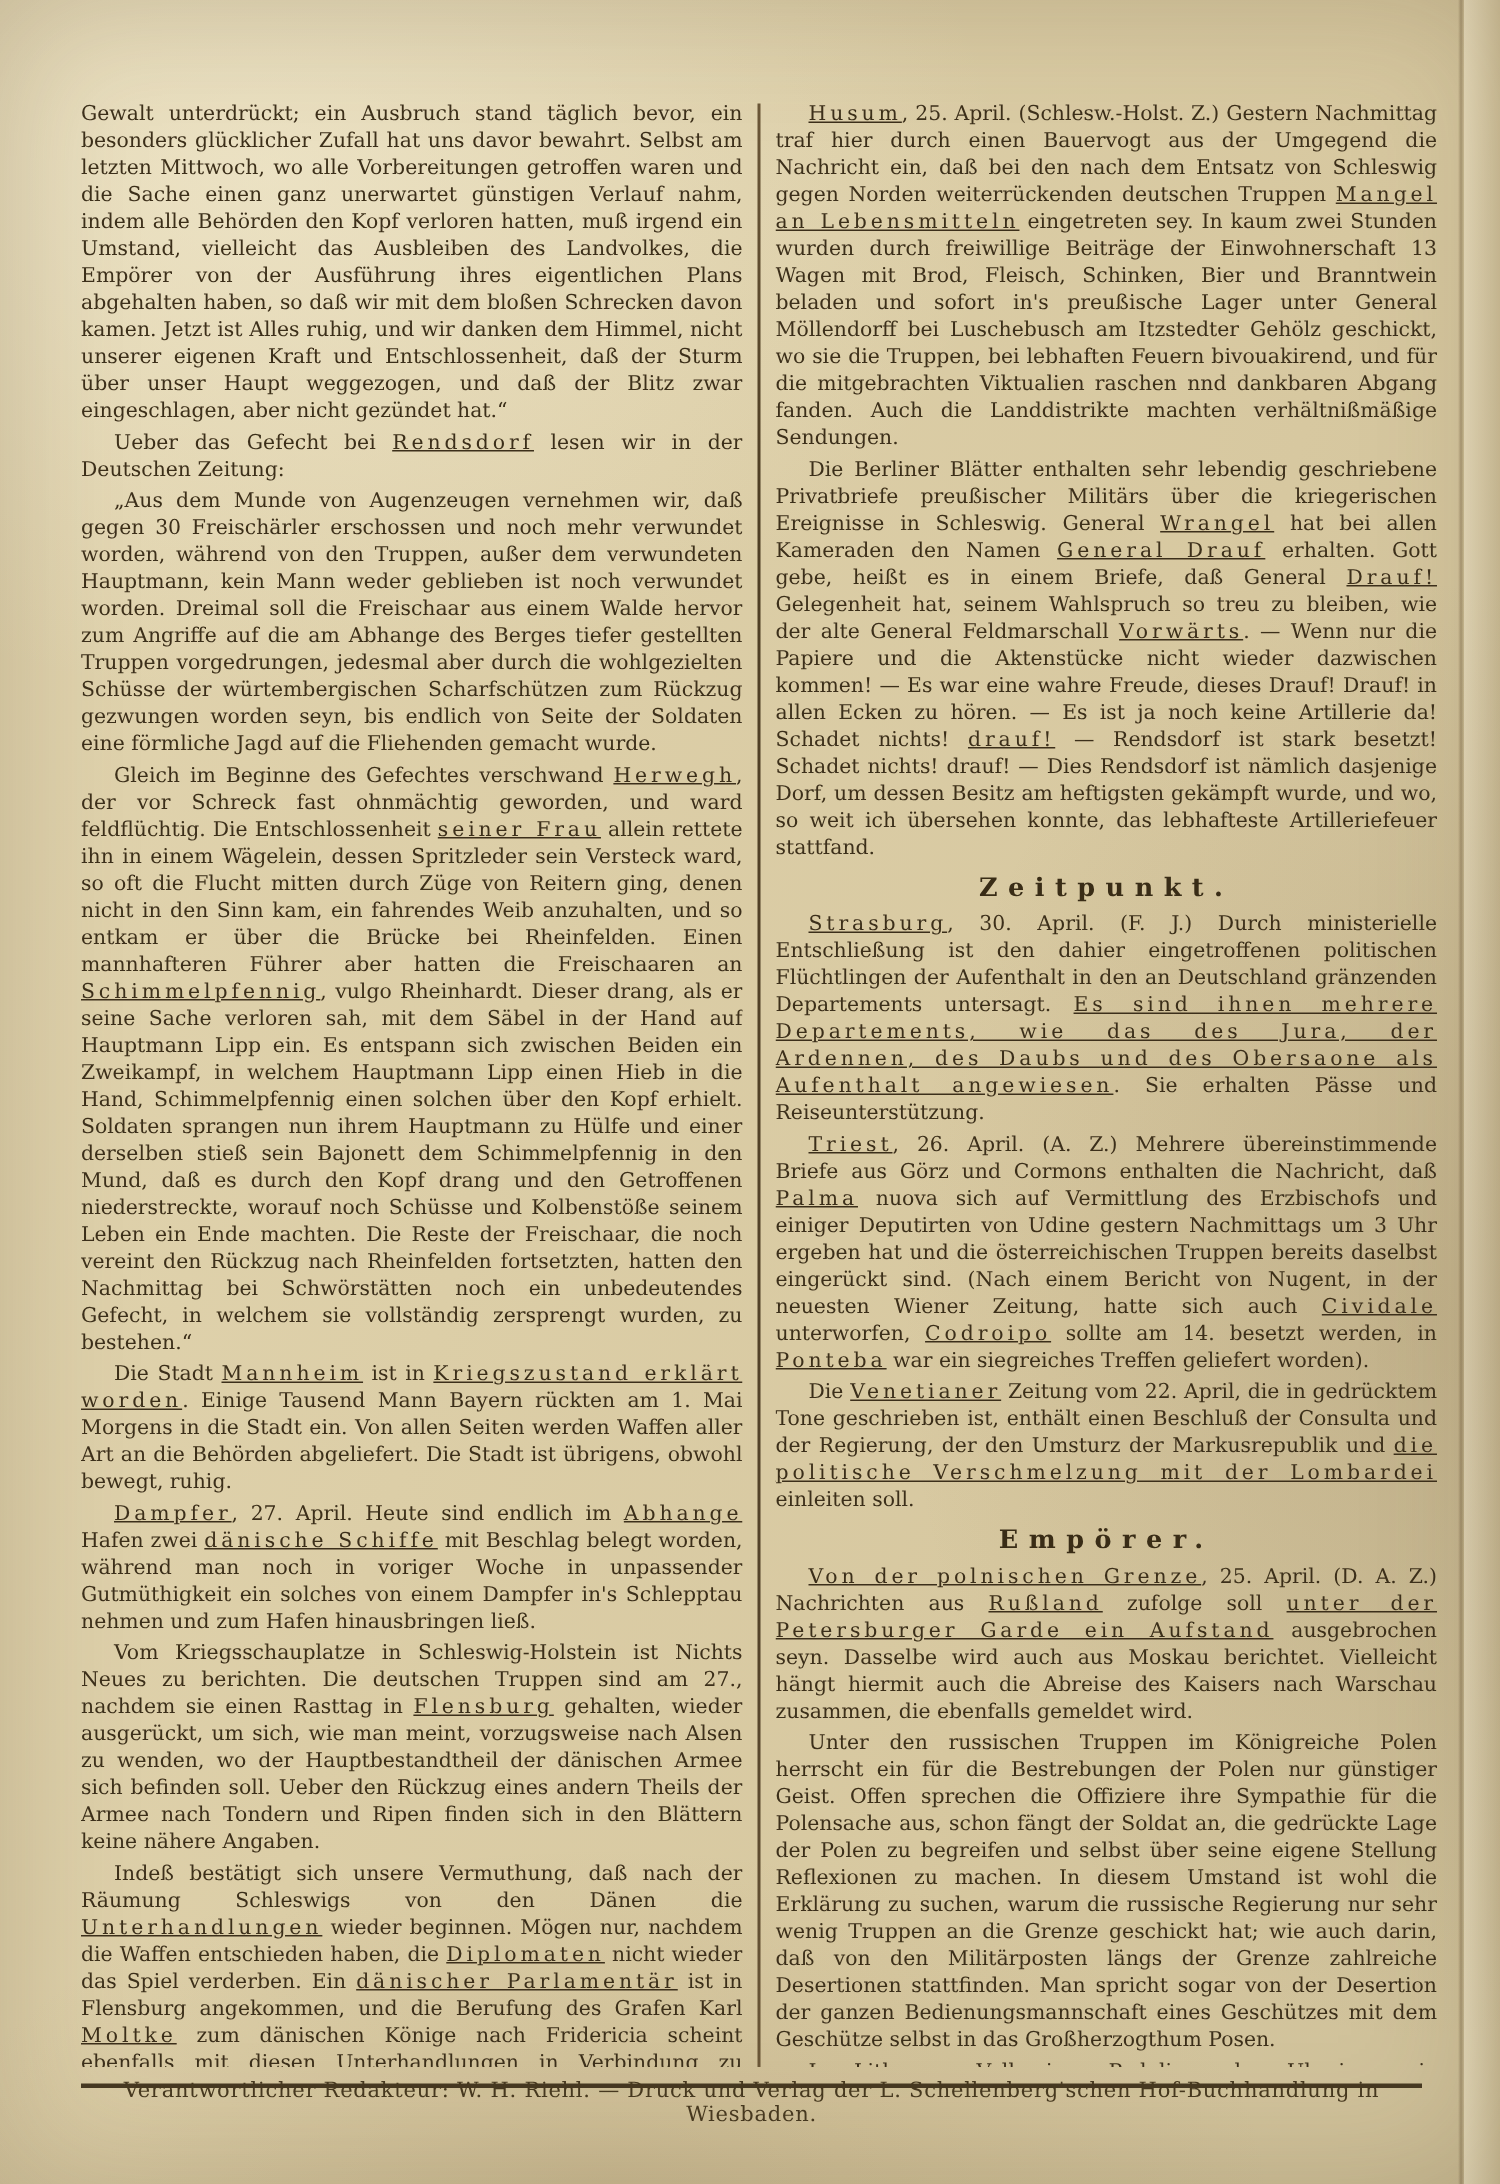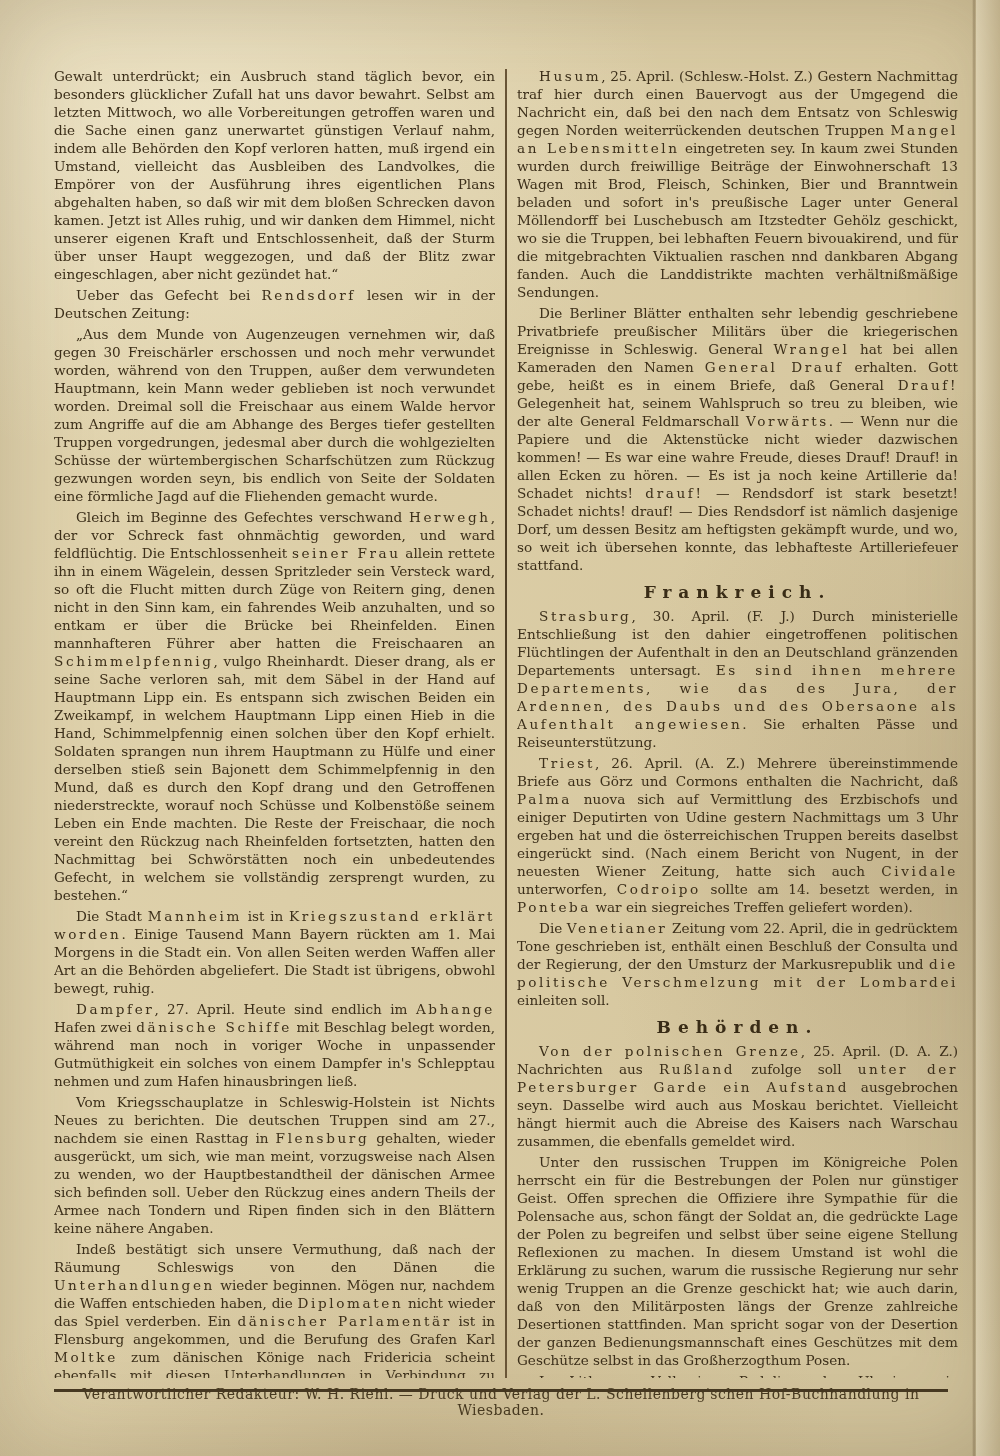--- a/index.html
+++ b/index.html
@@ -31,21 +31,21 @@
     display:flex;
     margin-top:25px;
   }
   .col{
     flex:1 1 0;overflow:hidden;
     font-size:13.6px;line-height:18px;text-align:justify;
     color:#3c2f1a;
   }
   .col p{margin:0 0 3px 0;text-indent:22px;}
   .col p.noindent{text-indent:0;}
-  .sp{letter-spacing:2.6px;}
+  .sp{letter-spacing:2.6px;text-decoration:underline;}
   h2.section-heading{
     margin:9px 0 6px 0;text-indent:0;text-align:center;
     font-size:17px;font-weight:bold;letter-spacing:7px;color:#392c16;
   }
   .column-divider{
     width:2px;background:linear-gradient(to bottom,#6a5637,#4e3e24 20%,#54432a 80%,#6a5637);
     margin:2px 10px 0 10px;flex:0 0 2px;
   }
   .footer-rule{
     position:absolute;left:54px;right:52px;bottom:64px;height:3px;
@@ -68,25 +68,25 @@
         <p class="">Gleich im Beginne des Gefechtes verschwand <span class="sp">Herwegh</span>, der vor Schreck fast ohnmächtig geworden, und ward feldflüchtig. Die Entschlossenheit <span class="sp">seiner Frau</span> allein rettete ihn in einem Wägelein, dessen Spritzleder sein Versteck ward, so oft die Flucht mitten durch Züge von Reitern ging, denen nicht in den Sinn kam, ein fahrendes Weib anzuhalten, und so entkam er über die Brücke bei Rheinfelden. Einen mannhafteren Führer aber hatten die Freischaaren an <span class="sp">Schimmelpfennig</span>, vulgo Rheinhardt. Dieser drang, als er seine Sache verloren sah, mit dem Säbel in der Hand auf Hauptmann Lipp ein. Es entspann sich zwischen Beiden ein Zweikampf, in welchem Hauptmann Lipp einen Hieb in die Hand, Schimmelpfennig einen solchen über den Kopf erhielt. Soldaten sprangen nun ihrem Hauptmann zu Hülfe und einer derselben stieß sein Bajonett dem Schimmelpfennig in den Mund, daß es durch den Kopf drang und den Getroffenen niederstreckte, worauf noch Schüsse und Kolbenstöße seinem Leben ein Ende machten. Die Reste der Freischaar, die noch vereint den Rückzug nach Rheinfelden fortsetzten, hatten den Nachmittag bei Schwörstätten noch ein unbedeutendes Gefecht, in welchem sie vollständig zersprengt wurden, zu bestehen.“</p>
         <p class="">Die Stadt <span class="sp">Mannheim</span> ist in <span class="sp">Kriegszustand erklärt worden</span>. Einige Tausend Mann Bayern rückten am 1. Mai Morgens in die Stadt ein. Von allen Seiten werden Waffen aller Art an die Behörden abgeliefert. Die Stadt ist übrigens, obwohl bewegt, ruhig.</p>
         <p class=""><span class="sp">Dampfer</span>, 27. April. Heute sind endlich im <span class="sp">Abhange</span> Hafen zwei <span class="sp">dänische Schiffe</span> mit Beschlag belegt worden, während man noch in voriger Woche in unpassender Gutmüthigkeit ein solches von einem Dampfer in's Schlepptau nehmen und zum Hafen hinausbringen ließ.</p>
         <p class="">Vom Kriegsschauplatze in Schleswig-Holstein ist Nichts Neues zu berichten. Die deutschen Truppen sind am 27., nachdem sie einen Rasttag in <span class="sp">Flensburg</span> gehalten, wieder ausgerückt, um sich, wie man meint, vorzugsweise nach Alsen zu wenden, wo der Hauptbestandtheil der dänischen Armee sich befinden soll. Ueber den Rückzug eines andern Theils der Armee nach Tondern und Ripen finden sich in den Blättern keine nähere Angaben.</p>
         <p class="">Indeß bestätigt sich unsere Vermuthung, daß nach der Räumung Schleswigs von den Dänen die <span class="sp">Unterhandlungen</span> wieder beginnen. Mögen nur, nachdem die Waffen entschieden haben, die <span class="sp">Diplomaten</span> nicht wieder das Spiel verderben. Ein <span class="sp">dänischer Parlamentär</span> ist in Flensburg angekommen, und die Berufung des Grafen Karl <span class="sp">Moltke</span> zum dänischen Könige nach Fridericia scheint ebenfalls mit diesen Unterhandlungen in Verbindung zu stehen.</p>
       </div>
     <div class="column-divider"></div>
     <div class="col">
         <p class=""><span class="sp">Husum</span>, 25. April. (Schlesw.-Holst. Z.) Gestern Nachmittag traf hier durch einen Bauervogt aus der Umgegend die Nachricht ein, daß bei den nach dem Entsatz von Schleswig gegen Norden weiterrückenden deutschen Truppen <span class="sp">Mangel an Lebensmitteln</span> eingetreten sey. In kaum zwei Stunden wurden durch freiwillige Beiträge der Einwohnerschaft 13 Wagen mit Brod, Fleisch, Schinken, Bier und Branntwein beladen und sofort in's preußische Lager unter General Möllendorff bei Luschebusch am Itzstedter Gehölz geschickt, wo sie die Truppen, bei lebhaften Feuern bivouakirend, und für die mitgebrachten Viktualien raschen nnd dankbaren Abgang fanden. Auch die Landdistrikte machten verhältnißmäßige Sendungen.</p>
         <p class="">Die Berliner Blätter enthalten sehr lebendig geschriebene Privatbriefe preußischer Militärs über die kriegerischen Ereignisse in Schleswig. General <span class="sp">Wrangel</span> hat bei allen Kameraden den Namen <span class="sp">General Drauf</span> erhalten. Gott gebe, heißt es in einem Briefe, daß General <span class="sp">Drauf!</span> Gelegenheit hat, seinem Wahlspruch so treu zu bleiben, wie der alte General Feldmarschall <span class="sp">Vorwärts</span>. — Wenn nur die Papiere und die Aktenstücke nicht wieder dazwischen kommen! — Es war eine wahre Freude, dieses Drauf! Drauf! in allen Ecken zu hören. — Es ist ja noch keine Artillerie da! Schadet nichts! <span class="sp">drauf!</span> — Rendsdorf ist stark besetzt! Schadet nichts! drauf! — Dies Rendsdorf ist nämlich dasjenige Dorf, um dessen Besitz am heftigsten gekämpft wurde, und wo, so weit ich übersehen konnte, das lebhafteste Artilleriefeuer stattfand.</p>
-        <h2 class="section-heading">Frankreich.</h2>
+        <h2 class="section-heading">Zeitpunkt.</h2>
         <p class=""><span class="sp">Strasburg</span>, 30. April. (F. J.) Durch ministerielle Entschließung ist den dahier eingetroffenen politischen Flüchtlingen der Aufenthalt in den an Deutschland gränzenden Departements untersagt. <span class="sp">Es sind ihnen mehrere Departements, wie das des Jura, der Ardennen, des Daubs und des Obersaone als Aufenthalt angewiesen</span>. Sie erhalten Pässe und Reiseunterstützung.</p>
         <p class=""><span class="sp">Triest</span>, 26. April. (A. Z.) Mehrere übereinstimmende Briefe aus Görz und Cormons enthalten die Nachricht, daß <span class="sp">Palma</span> nuova sich auf Vermittlung des Erzbischofs und einiger Deputirten von Udine gestern Nachmittags um 3 Uhr ergeben hat und die österreichischen Truppen bereits daselbst eingerückt sind. (Nach einem Bericht von Nugent, in der neuesten Wiener Zeitung, hatte sich auch <span class="sp">Cividale</span> unterworfen, <span class="sp">Codroipo</span> sollte am 14. besetzt werden, in <span class="sp">Ponteba</span> war ein siegreiches Treffen geliefert worden).</p>
         <p class="">Die <span class="sp">Venetianer</span> Zeitung vom 22. April, die in gedrücktem Tone geschrieben ist, enthält einen Beschluß der Consulta und der Regierung, der den Umsturz der Markusrepublik und <span class="sp">die politische Verschmelzung mit der Lombardei</span> einleiten soll.</p>
-        <h2 class="section-heading">Behörden.</h2>
+        <h2 class="section-heading">Empörer.</h2>
         <p class=""><span class="sp">Von der polnischen Grenze</span>, 25. April. (D. A. Z.) Nachrichten aus <span class="sp">Rußland</span> zufolge soll <span class="sp">unter der Petersburger Garde ein Aufstand</span> ausgebrochen seyn. Dasselbe wird auch aus Moskau berichtet. Vielleicht hängt hiermit auch die Abreise des Kaisers nach Warschau zusammen, die ebenfalls gemeldet wird.</p>
         <p class="">Unter den russischen Truppen im Königreiche Polen herrscht ein für die Bestrebungen der Polen nur günstiger Geist. Offen sprechen die Offiziere ihre Sympathie für die Polensache aus, schon fängt der Soldat an, die gedrückte Lage der Polen zu begreifen und selbst über seine eigene Stellung Reflexionen zu machen. In diesem Umstand ist wohl die Erklärung zu suchen, warum die russische Regierung nur sehr wenig Truppen an die Grenze geschickt hat; wie auch darin, daß von den Militärposten längs der Grenze zahlreiche Desertionen stattfinden. Man spricht sogar von der Desertion der ganzen Bedienungsmannschaft eines Geschützes mit dem Geschütze selbst in das Großherzogthum Posen.</p>
         <p class="">In Lithauen, Volhynien, Podolien, der Ukraine, wie überhaupt im ganzen Königreiche Polen ist die Bevölkerung auf den Aufstand vorbereitet, und wartet nur den günstigen Zeitpunkt aus Posen und Galizien ab.</p>
       </div>
   </div>
   <div class="footer-rule"></div>
   <div class="footer-text">Verantwortlicher Redakteur: W. H. Riehl. — Druck und Verlag der L. Schellenberg'schen Hof-Buchhandlung in Wiesbaden.</div>
   <div class="paper-fold"></div>
   <div class="paper-edge"></div>
 </div>

